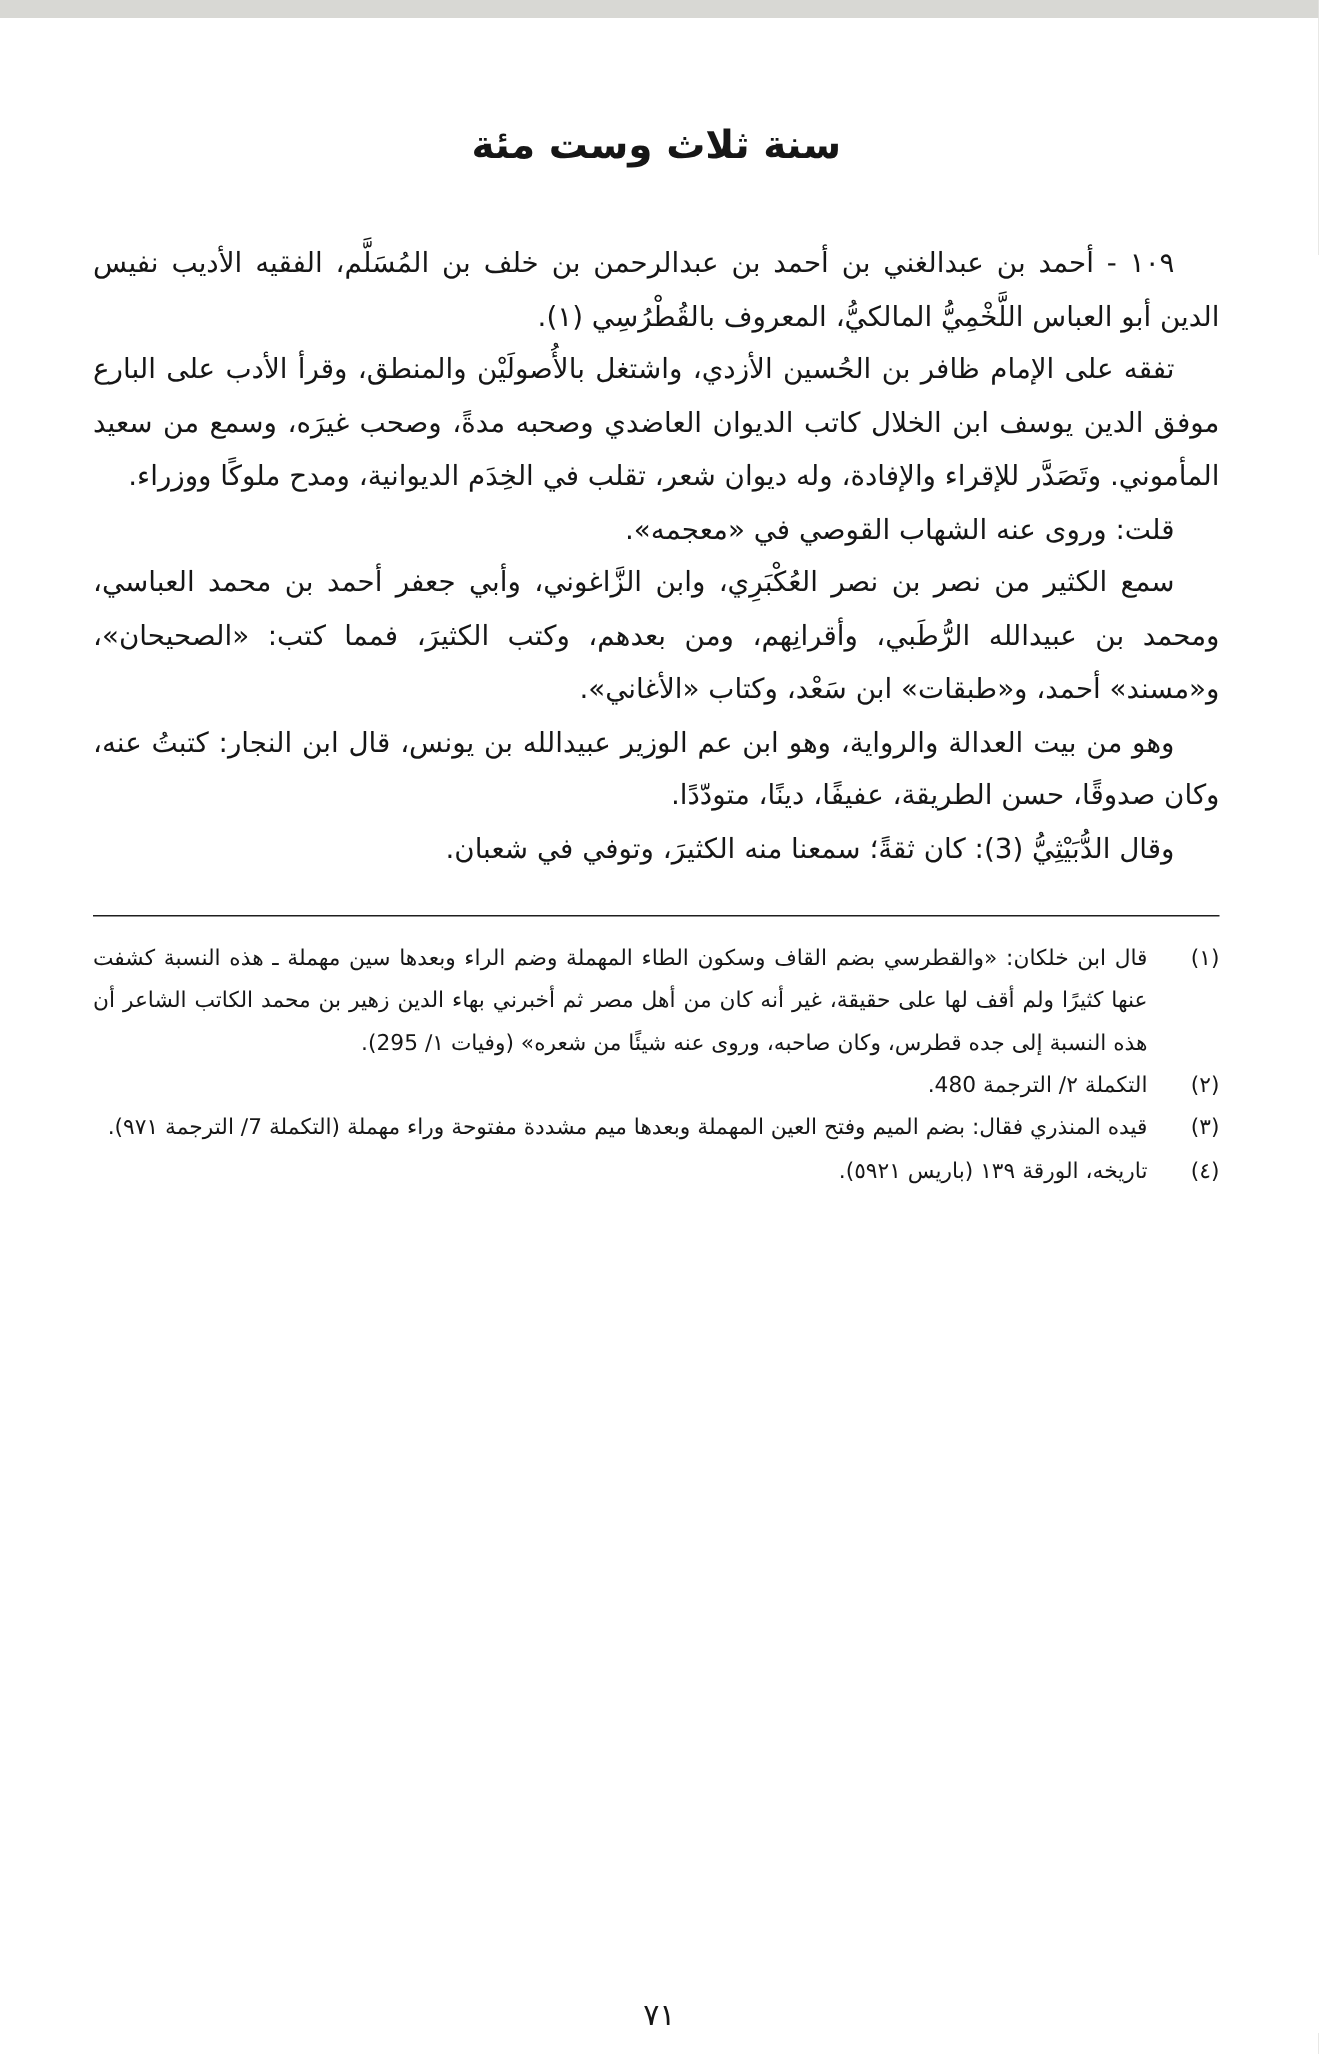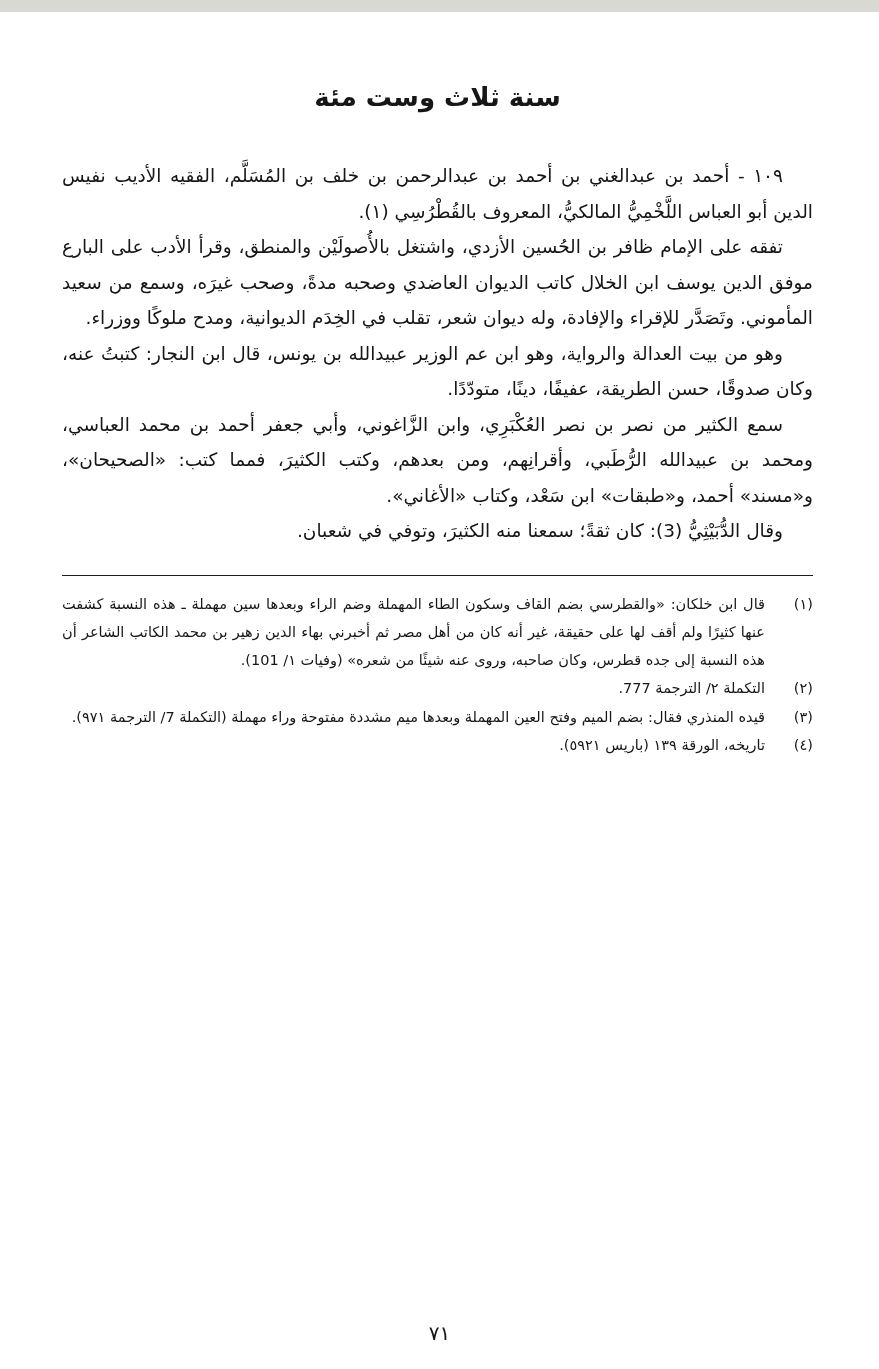--- a/index.html
+++ b/index.html
@@ -54,62 +54,63 @@
   .fn-marker {
     flex: 0 0 48px;
     text-align: right;
   }
   .fn-text {
     flex: 1;
     text-align: justify;
   }
   .page-number {
     position: absolute;
-    bottom: 36px;
+    bottom: 26px;
     left: 0;
     right: 0;
     text-align: center;
     font-size: 20px;
     color: #161616;
   }
 </style>
 </head>
 <body>
 
 <div class="page">
 
   <h1 class="title">سنة ثلاث وست مئة</h1>
 
   <div class="main-text">
 
     <section>
       <p class="entry-heading">١٠٩ - أحمد بن عبدالغني بن أحمد بن عبدالرحمن بن خلف بن المُسَلَّم، الفقيه الأديب نفيس الدين أبو العباس اللَّخْمِيُّ المالكيُّ، المعروف بالقُطْرُسِي (١).</p>
       <p class="para">تفقه على الإمام ظافر بن الحُسين الأزدي، واشتغل بالأُصولَيْن والمنطق، وقرأ الأدب على البارع موفق الدين يوسف ابن الخلال كاتب الديوان العاضدي وصحبه مدةً، وصحب غيرَه، وسمع من سعيد المأموني. وتَصَدَّر للإقراء والإفادة، وله ديوان شعر، تقلب في الخِدَم الديوانية، ومدح ملوكًا ووزراء.</p>
+      <p class="para">قلت: وروى عنه الشهاب القوصي في «معجمه».</p>
     </section>
 
     <section>
+      <p class="para">سمع الكثير من نصر بن نصر العُكْبَرِي، وابن الزَّاغوني، وأبي جعفر أحمد بن محمد العباسي، ومحمد بن عبيدالله الرُّطَبي، وأقرانِهم، ومن بعدهم، وكتب الكثيرَ، فمما كتب: «الصحيحان»، و«مسند» أحمد، و«طبقات» ابن سَعْد، وكتاب «الأغاني».</p>
       <p class="para">وهو من بيت العدالة والرواية، وهو ابن عم الوزير عبيدالله بن يونس، قال ابن النجار: كتبتُ عنه، وكان صدوقًا، حسن الطريقة، عفيفًا، دينًا، متودّدًا.</p>
-      <p class="para">سمع الكثير من نصر بن نصر العُكْبَرِي، وابن الزَّاغوني، وأبي جعفر أحمد بن محمد العباسي، ومحمد بن عبيدالله الرُّطَبي، وأقرانِهم، ومن بعدهم، وكتب الكثيرَ، فمما كتب: «الصحيحان»، و«مسند» أحمد، و«طبقات» ابن سَعْد، وكتاب «الأغاني».</p>
       <p class="para">وقال الدُّبَيْثِيُّ (3): كان ثقةً؛ سمعنا منه الكثيرَ، وتوفي في شعبان.</p>
     </section>
 
   </div>
 
   <hr class="fn-sep">
 
   <div class="footnotes">
 
     <div class="footnote">
       <span class="fn-marker">(١)</span>
-      <div class="fn-text">قال ابن خلكان: «والقطرسي بضم القاف وسكون الطاء المهملة وضم الراء وبعدها سين مهملة ـ هذه النسبة كشفت عنها كثيرًا ولم أقف لها على حقيقة، غير أنه كان من أهل مصر ثم أخبرني بهاء الدين زهير بن محمد الكاتب الشاعر أن هذه النسبة إلى جده قطرس، وكان صاحبه، وروى عنه شيئًا من شعره» (وفيات ١/ 101).</div>
+      <div class="fn-text">قال ابن خلكان: «والقطرسي بضم القاف وسكون الطاء المهملة وضم الراء وبعدها سين مهملة ـ هذه النسبة كشفت عنها كثيرًا ولم أقف لها على حقيقة، غير أنه كان من أهل مصر ثم أخبرني بهاء الدين زهير بن محمد الكاتب الشاعر أن هذه النسبة إلى جده قطرس، وكان صاحبه، وروى عنه شيئًا من شعره» (وفيات ١/ 295).</div>
     </div>
 
     <div class="footnote">
       <span class="fn-marker">(٢)</span>
-      <div class="fn-text">التكملة ٢/ الترجمة 777.</div>
+      <div class="fn-text">التكملة ٢/ الترجمة 480.</div>
     </div>
 
     <div class="footnote">
       <span class="fn-marker">(٣)</span>
       <div class="fn-text">قيده المنذري فقال: بضم الميم وفتح العين المهملة وبعدها ميم مشددة مفتوحة وراء مهملة (التكملة 7/ الترجمة ٩٧١).</div>
     </div>
 
     <div class="footnote">
       <span class="fn-marker">(٤)</span>
       <div class="fn-text">تاريخه، الورقة ١٣٩ (باريس ٥٩٢١).</div>

